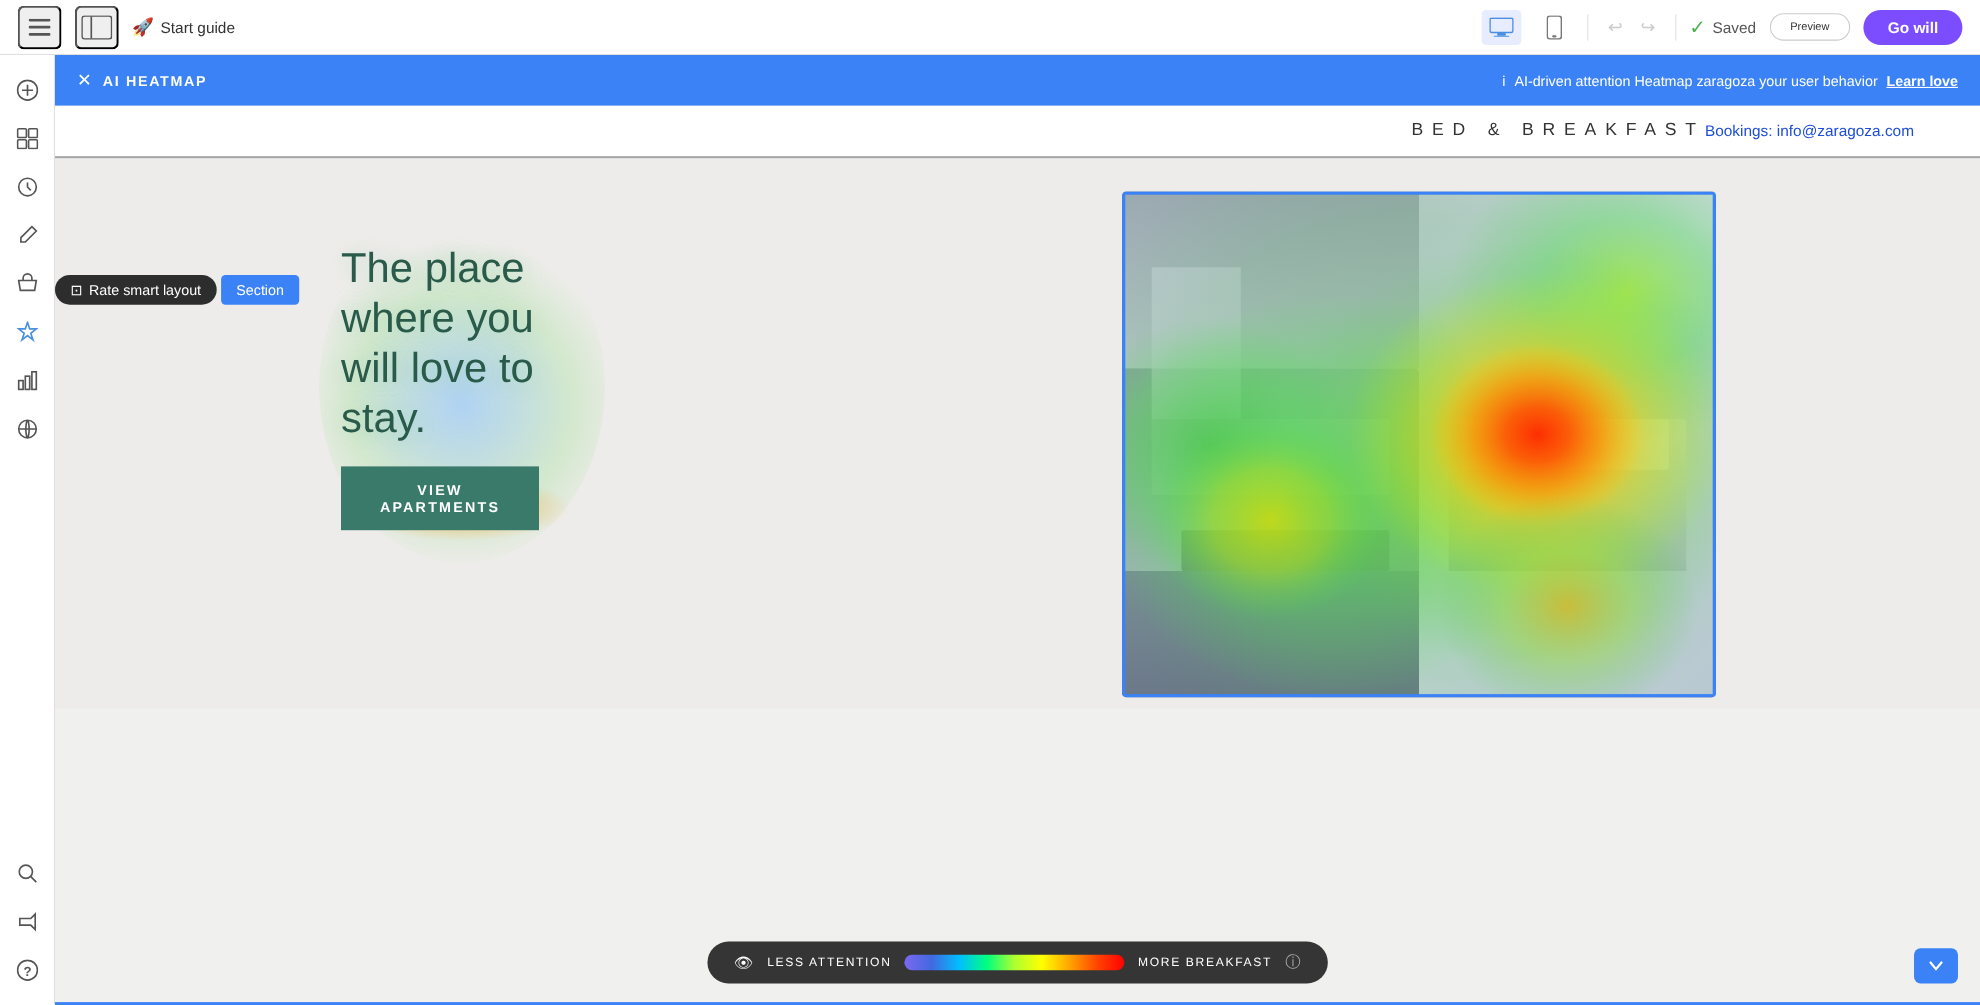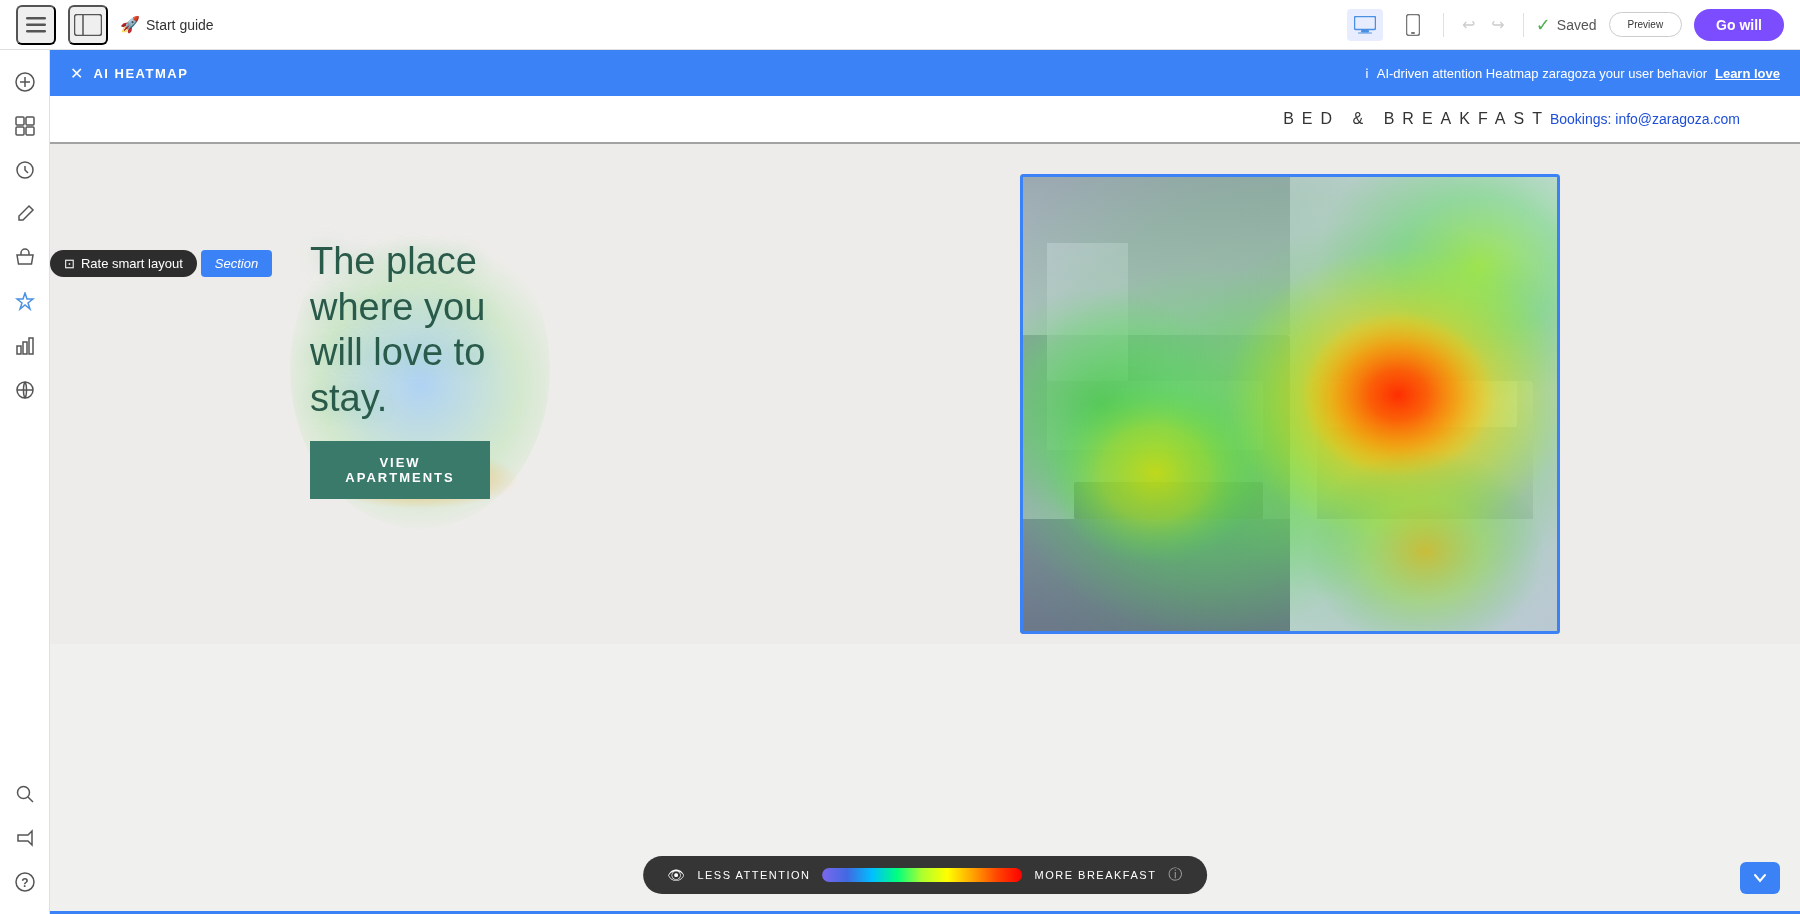--- a/index.html
+++ b/index.html
@@ -97,32 +97,32 @@
     
     .section-labels {
       position: absolute; top: 154px; left: 0; display: flex; align-items: center; gap: 0; z-index: 50;
     }
     .rate-layout-badge {
       background: #2d2d2d; color: #fff; padding: 6px 14px; border-radius: 20px;
       font-size: 13px; display: flex; align-items: center; gap: 6px; cursor: pointer; white-space: nowrap;
     }
     .section-badge {
       background: #3b82f6; color: #fff; padding: 6px 14px; border-radius: 4px;
-      font-size: 13px; font-weight: 500; cursor: pointer; margin-left: 4px; font-style: italic;
+      font-size: 13px; font-weight: 500; cursor: pointer; margin-left: 4px;
     }
 
     
     .hero-section {
       position: relative; background: #eeecea;
       min-height: 500px; display: flex; align-items: center;
     }
 
     
     .hero-text-area {
-      position: absolute; left: 240px; top: 65px;
+      position: absolute; left: 240px; top: 48px;
       width: 260px;
     }
     .hero-text-glow {
       position: relative;
       background: radial-gradient(ellipse 200px 200px at 50% 55%, rgba(100,180,255,0.45) 0%, rgba(130,220,120,0.25) 50%, transparent 75%);
       padding: 30px 20px;
       border-radius: 50%;
     }
     .hero-heading {
       font-size: 38px; color: #2a5a4a; line-height: 1.2; font-weight: 400;

